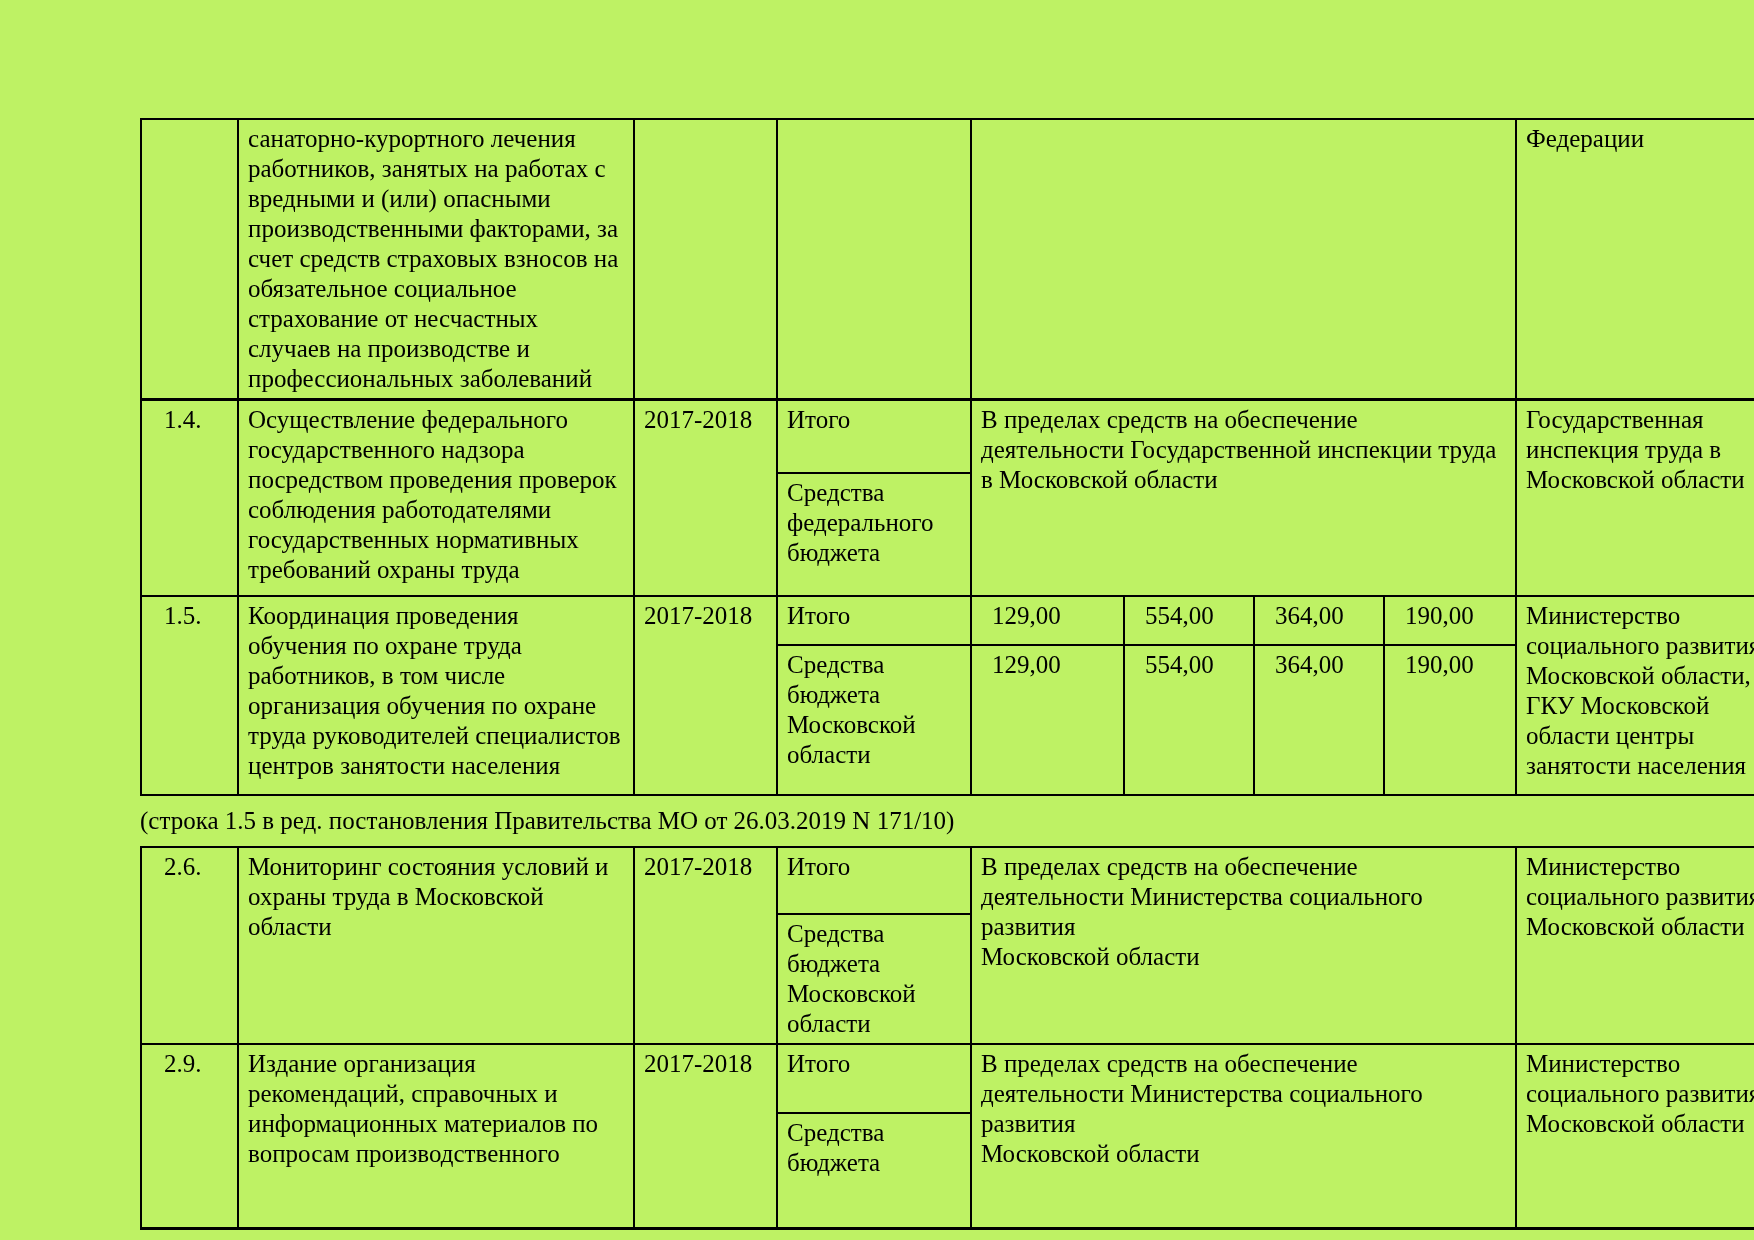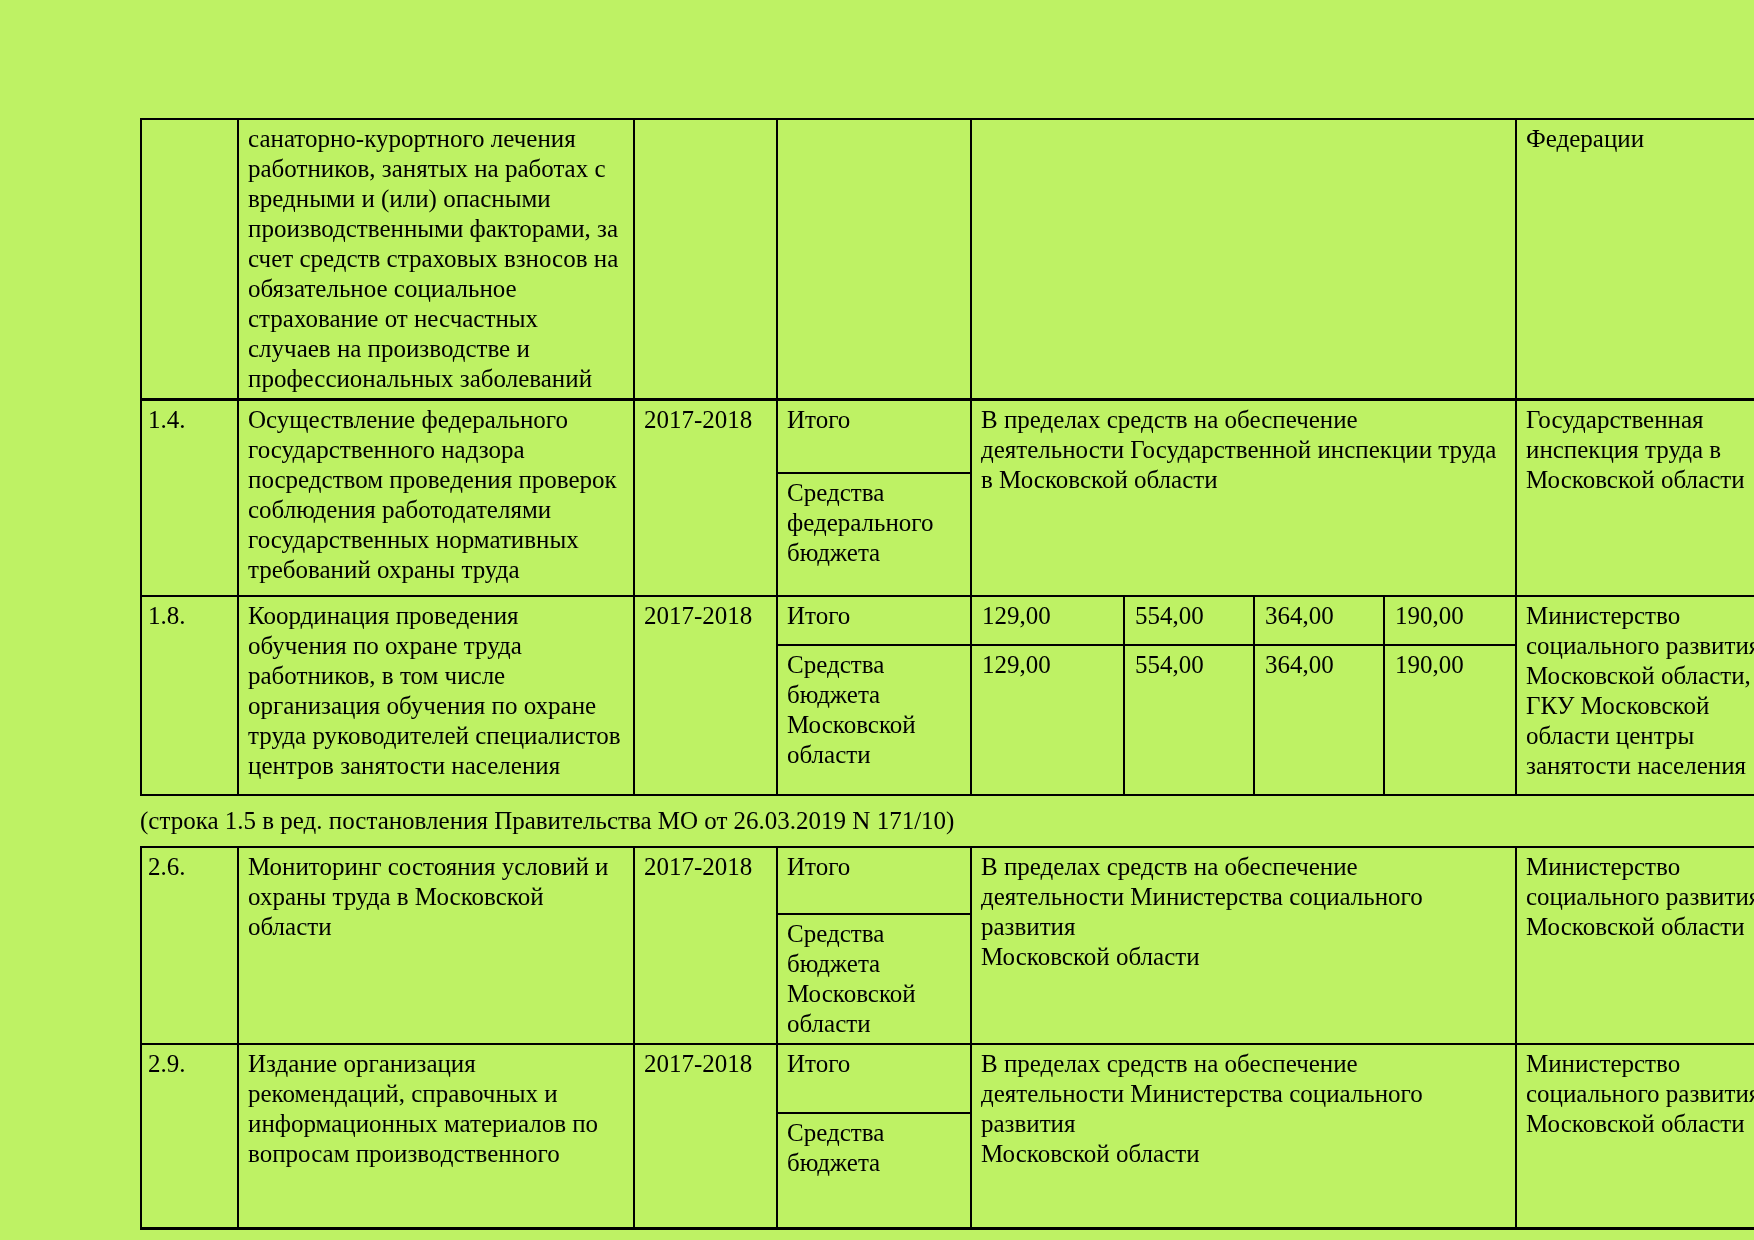--- a/index.html
+++ b/index.html
@@ -31,22 +31,22 @@
   }
   table.grid td {
     border: 2px solid #000000;
     vertical-align: top;
     padding: 4px 8px 4px 9px;
     font-size: 25px;
     line-height: 30px;
     white-space: pre-line;
     overflow: hidden;
   }
-  table.grid td.num { padding-left: 6px; }
-  table.grid td.amount { padding-left: 10px; white-space: nowrap; }
+  table.grid td.num { padding-left: 22px; }
+  table.grid td.amount { padding-left: 20px; white-space: nowrap; }
   tr.row-cont td { border-bottom-width: 3px; }
   table#tbl-lower { border-bottom: 3px solid #000; }
   .note {
     height: 50px;
     padding-top: 10px;
     font-size: 25px;
     line-height: 30px;
     white-space: nowrap;
   }
 </style>
@@ -99,21 +99,21 @@
         <td rowspan="2">Государственная
 инспекция труда в
 Московской области</td>
       </tr>
       <tr style="height:123px">
         <td>Средства
 федерального
 бюджета</td>
       </tr>
       <tr style="height:49px">
-        <td class="num" rowspan="2">1.8.</td>
+        <td class="num" rowspan="2">1.5.</td>
         <td rowspan="2">Координация проведения
 обучения по охране труда
 работников, в том числе
 организация обучения по охране
 труда руководителей специалистов
 центров занятости населения</td>
         <td rowspan="2">2017-2018</td>
         <td>Итого</td>
         <td class="amount">129,00</td>
         <td class="amount">554,00</td>

